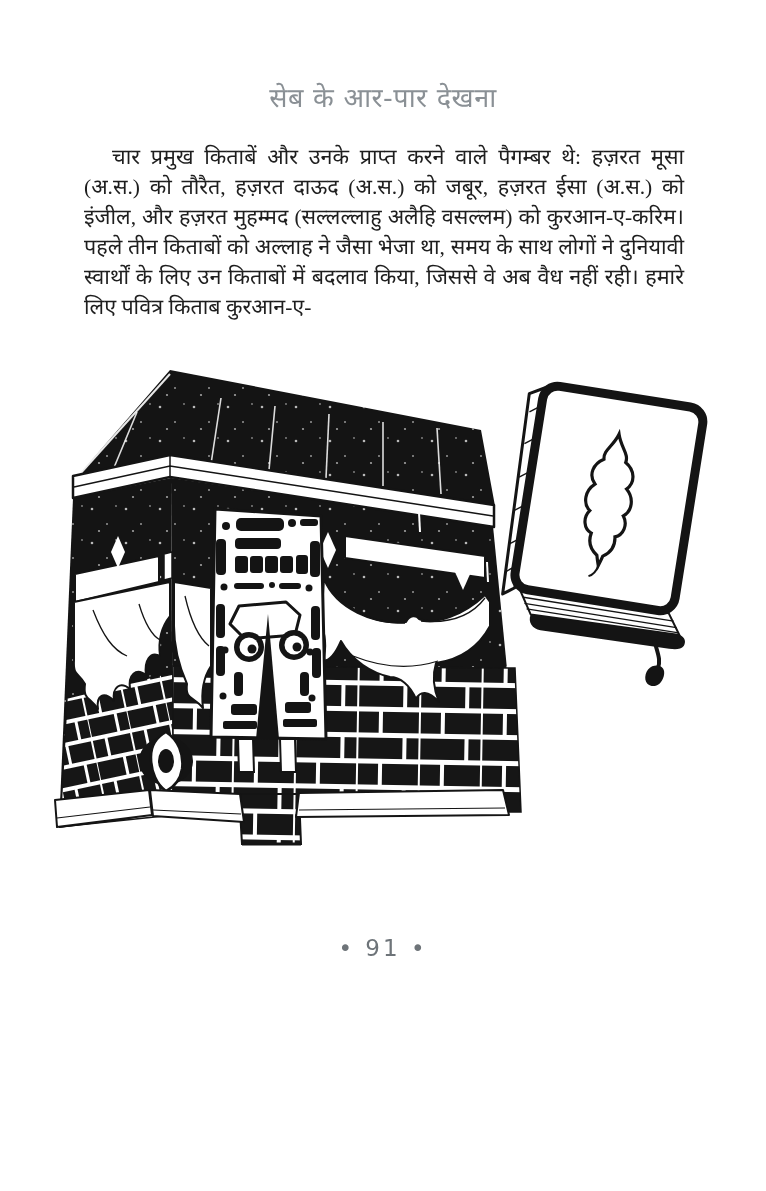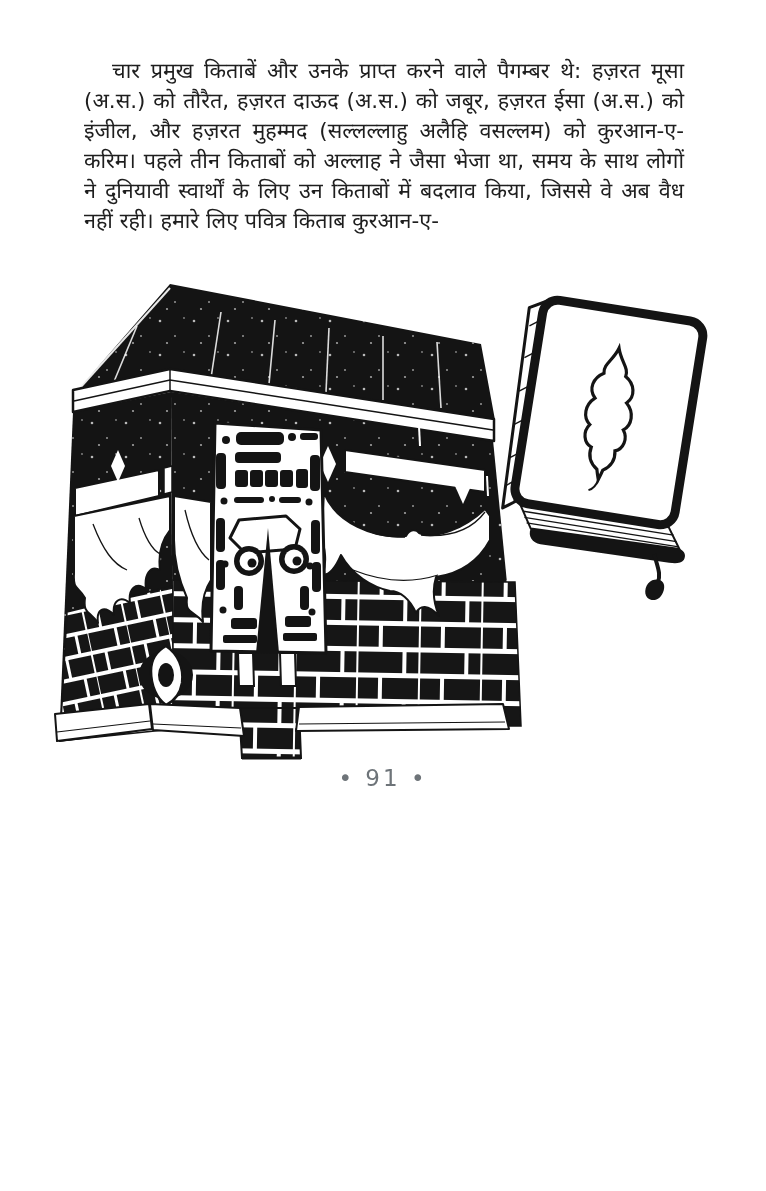--- a/index.html
+++ b/index.html
@@ -27,44 +27,47 @@
   }
   .body-para {
     width: 600px;
     margin: 0 0 0 84px;
     font-size: 21.5px;
     line-height: 30px;
     text-align: justify;
     color: #1e1e1e;
   }
   .body-para.first {
-    margin-top: 56px;
+    margin-top: 27px;
     text-indent: 28px;
+    font-family: Liberation Serif, serif;
   }
   .body-para.second {
     margin-top: 16px;
   }
   figure.illustration {
     margin: 44px 0 0 53px;
     padding: 0;
     width: 660px;
     height: 485px;
   }
   .footer {
+    margin-top: 84px;
     text-align: center;
     font-size: 23px;
     color: #6e7479;
     letter-spacing: 3px;
   }
 </style>
 </head>
 <body>
 
 <div class="page">
 
+  <h1 class="title">सेब के आर-पार देखना</h1>
 
   <p class="body-para first">चार प्रमुख किताबें और उनके प्राप्त करने वाले पैगम्बर थे: हज़रत मूसा (अ.स.) को तौरैत, हज़रत दाऊद (अ.स.) को जबूर, हज़रत ईसा (अ.स.) को इंजील, और हज़रत मुहम्मद (सल्लल्लाहु अलैहि वसल्लम) को कुरआन-ए-करिम। पहले तीन किताबों को अल्लाह ने जैसा भेजा था, समय के साथ लोगों ने दुनियावी स्वार्थों के लिए उन किताबों में बदलाव किया, जिससे वे अब वैध नहीं रही। हमारे लिए पवित्र किताब कुरआन-ए-</p>
 
   <figure class="illustration">
     <svg width="660" height="485" viewBox="0 0 660 485" xmlns="http://www.w3.org/2000/svg">
       <defs>
         <pattern id="brickF" width="62" height="52" patternUnits="userSpaceOnUse" patternTransform="rotate(1)">
           <rect width="62" height="52" fill="#ffffff"></rect>
           <rect x="2" y="2" width="44" height="21" fill="#161616"></rect>
           <rect x="50" y="2" width="12" height="21" fill="#161616"></rect>

